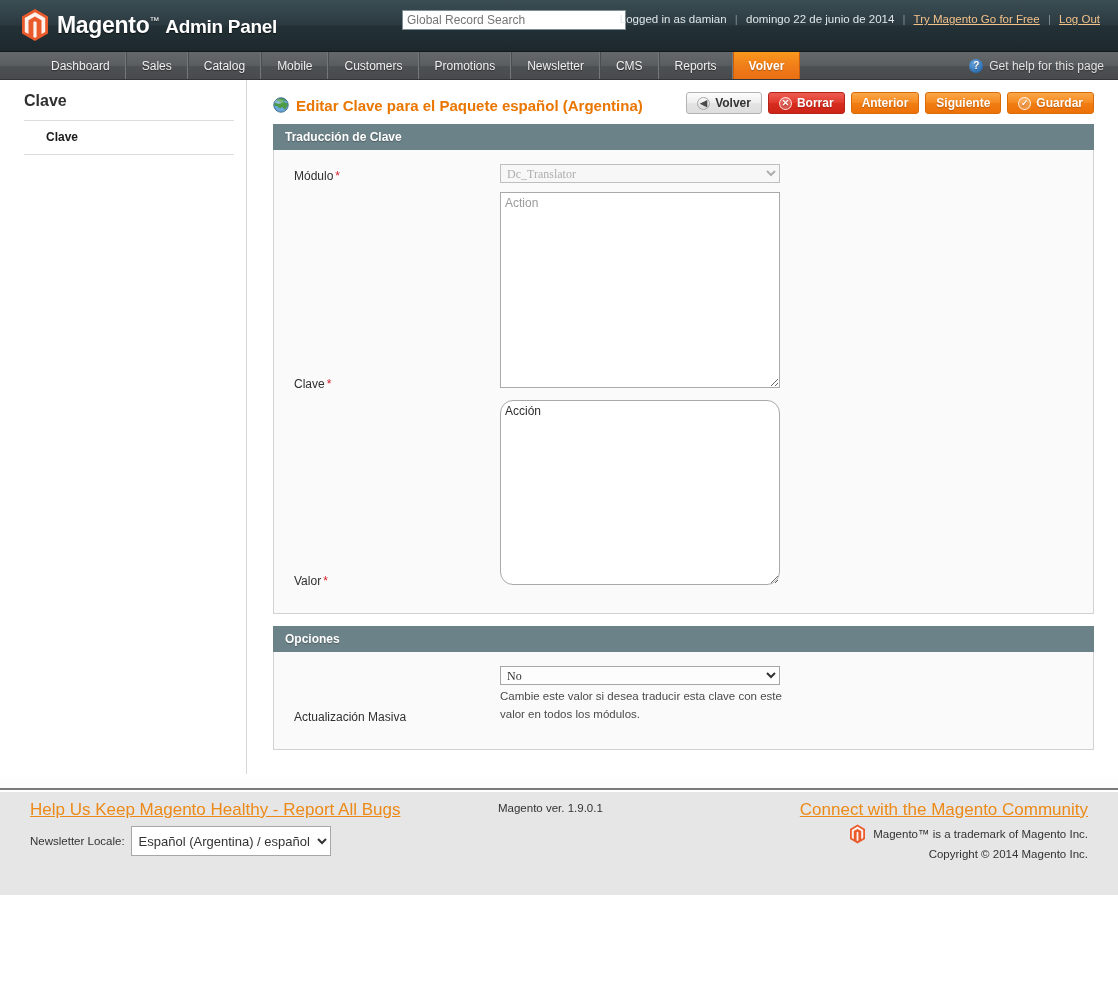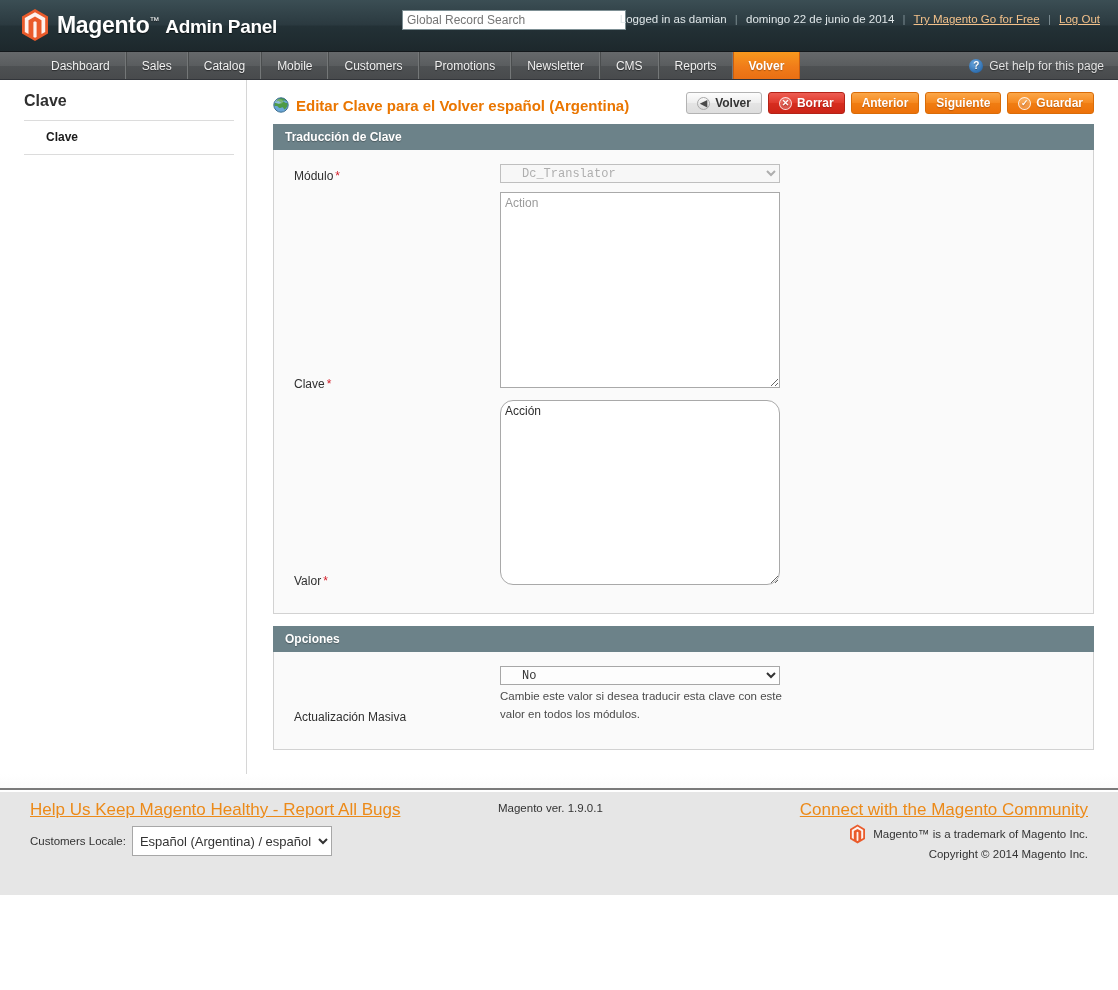--- a/index.html
+++ b/index.html
@@ -219,26 +219,26 @@
     font-size: 12px;
     color: #2f2f2f;
     padding-top: 3px;
     text-align: left;
   }
   .req { color: #d4202b; font-size: 12px; padding-left: 2px; }
   .field-control { flex: 1; }
 
   select.mselect {
     width: 280px; height: 19px;
-    font-family: Liberation Mono, monospace;
+    font-family: Liberation Serif, serif;
     font-size: 12px;
     border: 1px solid #a7a7a7;
     background: #fdfdfd;
     color: #333;
-    padding: 0 17px;
+    padding: 0 2px;
   }
   select.mselect:disabled { color: #8e8e8e; background: #f7f7f7; }
 
   textarea.mtextarea {
     width: 280px;
     font-family: "Liberation Sans", sans-serif;
     font-size: 12px;
     border: 1px solid #a9a9a9;
     background: #ffffff;
     color: #2f2f2f;
@@ -358,21 +358,21 @@
   <div class="content">
 
     <div class="title-row">
       <svg class="globe-icon" viewBox="0 0 16 16">
         <circle cx="8" cy="8" r="7.2" fill="#6aa7d8"></circle>
         <path d="M1.4 6.4c2-1.1 3.5.6 5 .2 1.6-.4 2-2.2 3.6-2 1.5.2 2 1.6 3.4 1.3l1.2-.2c.5 2.6-.7 5.4-3.2 6.8-1-.6-.6-2-1.8-2.3-1.3-.3-1.8 1-3 .8-1.3-.2-1.3-1.6-2.6-2C2.9 8.7 2 9.4 1.4 8.8z" fill="#4e9b46"></path>
         <path d="M8 .8a7.2 7.2 0 0 1 5.6 2.7c-1.1.6-2.3-.3-3.4.3-1 .6-.8 1.9-2.2 1.7-1.3-.2-1.6-1.6-3-1.4-.9.1-1.3.8-2.1.7A7.2 7.2 0 0 1 8 .8z" fill="#4e9b46"></path>
         <circle cx="8" cy="8" r="7.2" fill="none" stroke="#3c6e8f" stroke-width="1"></circle>
         <ellipse cx="6" cy="4.6" rx="4" ry="2.4" fill="#ffffff" opacity="0.25"></ellipse>
       </svg>
-      <div class="page-title">Editar Clave para el Volver español (Argentina)</div>
+      <div class="page-title">Editar Clave para el Paquete español (Argentina)</div>
 
       <div class="btn-row">
         <button class="btn btn-grey">
           <span class="ico-circle ico-back">◀</span>
           <span>Volver</span>
         </button>
         <button class="btn btn-red">
           <span class="ico-circle ico-del">✕</span>
           <span>Borrar</span>
         </button>
@@ -442,21 +442,21 @@
 
   </div>
 
   <div class="content-fade"></div>
 </div>
 
 <div class="footer">
   <div class="foot-left">
     <a class="foot-link" href="#">Help Us Keep Magento Healthy - Report All Bugs</a>
     <div class="locale-row">
-      <span class="locale-label">Customers Locale:</span>
+      <span class="locale-label">Newsletter Locale:</span>
       <select class="locale-select">
         <option>Español (Argentina) / español (Argentina)</option>
       </select>
     </div>
   </div>
 
   <div class="foot-ver">Magento ver. 1.9.0.1</div>
 
   <div class="foot-right">
     <div class="line">

